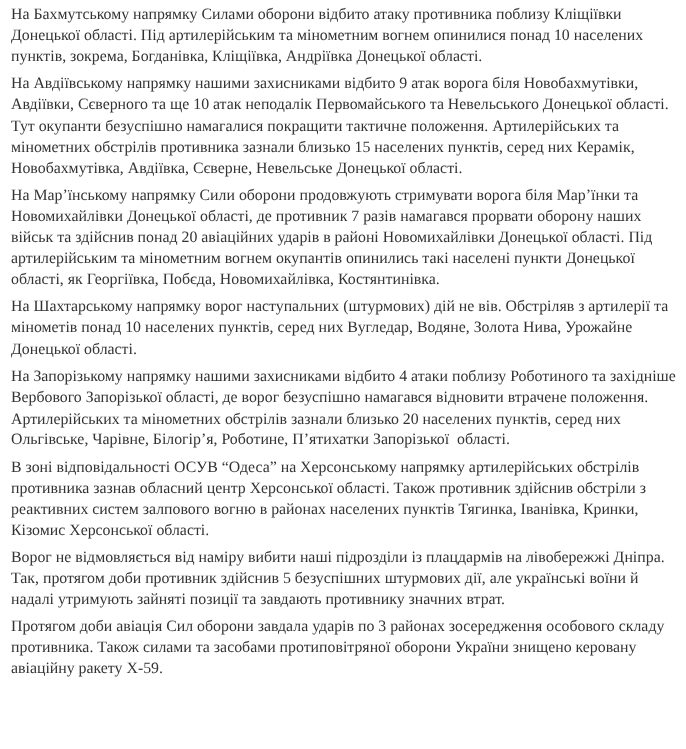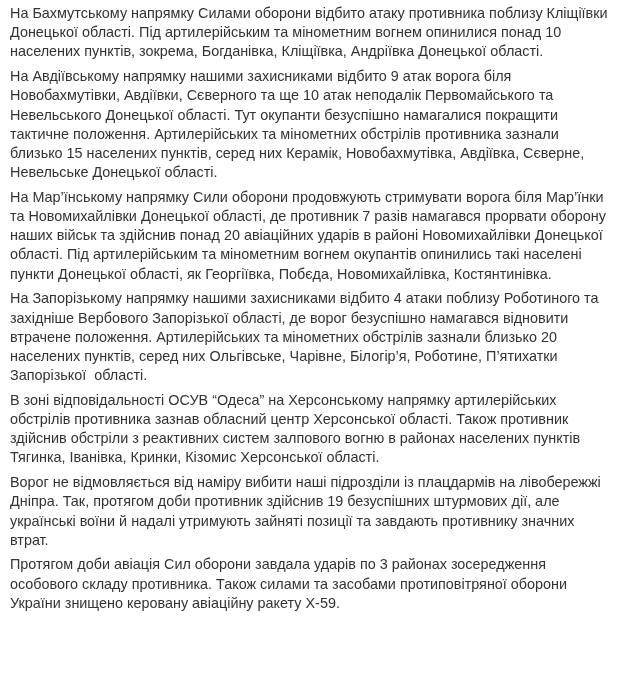--- a/index.html
+++ b/index.html
@@ -9,36 +9,37 @@
   }
   body {
     width: 624px;
     height: 681px;
     overflow: hidden;
   }
   .post-text {
     box-sizing: border-box;
     width: 624px;
     padding: 4px 9px 0 10px;
-    font-family: Liberation Sans, sans-serif;
+    font-family: Liberation Serif, serif;
     font-size: 14.4px;
     line-height: 19.2px;
     font-weight: 400;
     color: #333333;
   }
   .post-text p {
     margin: 0 0 5.5px 0;
     white-space: pre-wrap;
   }
 </style>
 </head>
 <body>
 
 <div class="post-text">
   <p>На Бахмутському напрямку Силами оборони відбито атаку противника поблизу Кліщіївки Донецької області. Під артилерійським та мінометним вогнем опинилися понад 10 населених пунктів, зокрема, Богданівка, Кліщіївка, Андріївка Донецької області.</p>
   <p>На Авдіївському напрямку нашими захисниками відбито 9 атак ворога біля Новобахмутівки, Авдіївки, Сєверного та ще 10 атак неподалік Первомайського та Невельського Донецької області. Тут окупанти безуспішно намагалися покращити тактичне положення. Артилерійських та мінометних обстрілів противника зазнали близько 15 населених пунктів, серед них Керамік, Новобахмутівка, Авдіївка, Сєверне, Невельське Донецької області.</p>
   <p>На Мар’їнському напрямку Сили оборони продовжують стримувати ворога біля Мар’їнки та Новомихайлівки Донецької області, де противник 7 разів намагався прорвати оборону наших військ та здійснив понад 20 авіаційних ударів в районі Новомихайлівки Донецької області. Під артилерійським та мінометним вогнем окупантів опинились такі населені пункти Донецької області, як Георгіївка, Побєда, Новомихайлівка, Костянтинівка.</p>
+  <p>На Шахтарському напрямку ворог наступальних (штурмових) дій не вів. Обстріляв з артилерії та мінометів понад 10 населених пунктів, серед них Вугледар, Водяне, Золота Нива, Урожайне Донецької області.</p>
   <p>На Запорізькому напрямку нашими захисниками відбито 4 атаки поблизу Роботиного та західніше Вербового Запорізької області, де ворог безуспішно намагався відновити втрачене положення. Артилерійських та мінометних обстрілів зазнали близько 20 населених пунктів, серед них Ольгівське, Чарівне, Білогір’я, Роботине, П’ятихатки Запорізької  області.</p>
   <p>В зоні відповідальності ОСУВ “Одеса” на Херсонському напрямку артилерійських обстрілів противника зазнав обласний центр Херсонської області. Також противник здійснив обстріли з реактивних систем залпового вогню в районах населених пунктів Тягинка, Іванівка, Кринки, Кізомис Херсонської області.</p>
-  <p>Ворог не відмовляється від наміру вибити наші підрозділи із плацдармів на лівобережжі Дніпра. Так, протягом доби противник здійснив 19 безуспішних штурмових дії, але українські воїни й надалі утримують зайняті позиції та завдають противнику значних втрат.</p>
+  <p>Ворог не відмовляється від наміру вибити наші підрозділи із плацдармів на лівобережжі Дніпра. Так, протягом доби противник здійснив 5 безуспішних штурмових дії, але українські воїни й надалі утримують зайняті позиції та завдають противнику значних втрат.</p>
   <p>Протягом доби авіація Сил оборони завдала ударів по 3 районах зосередження особового складу противника. Також силами та засобами протиповітряної оборони України знищено керовану авіаційну ракету Х-59.</p>
 
 </div>
 
 </body></html>

